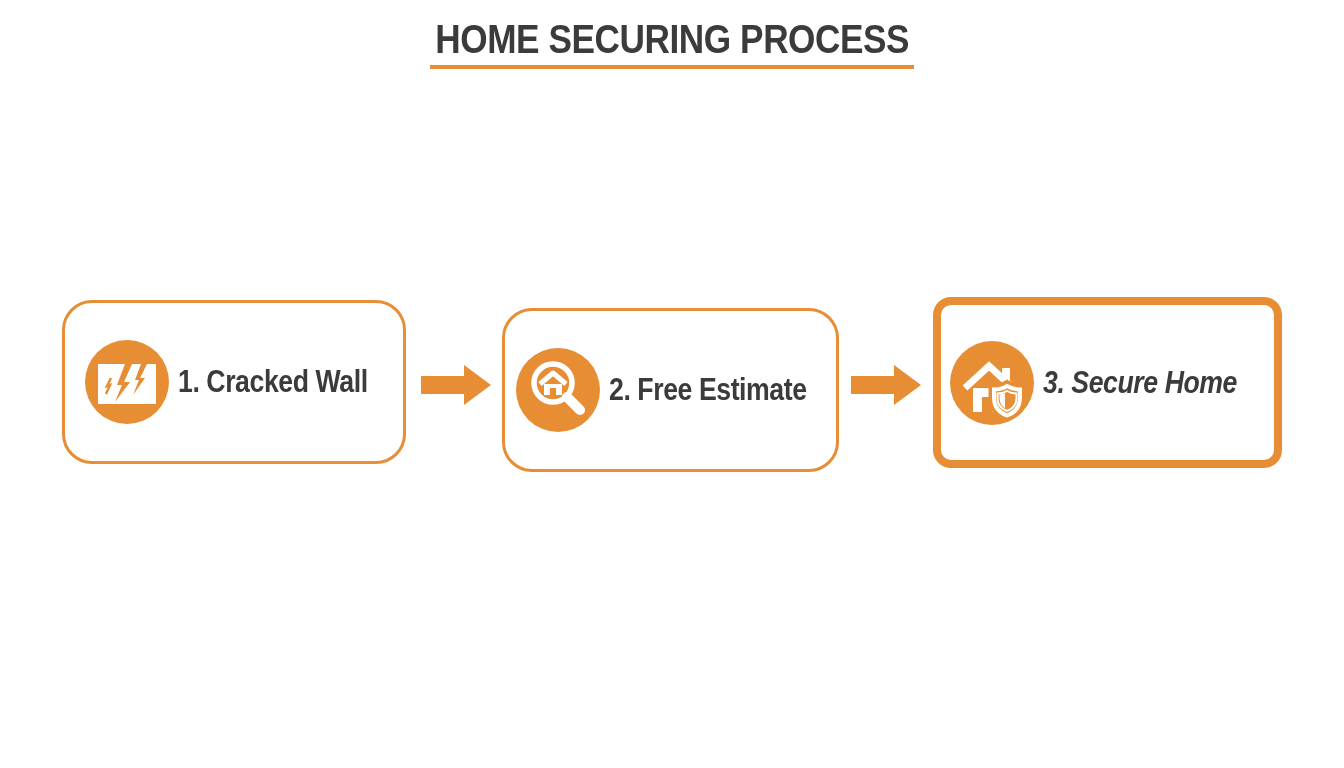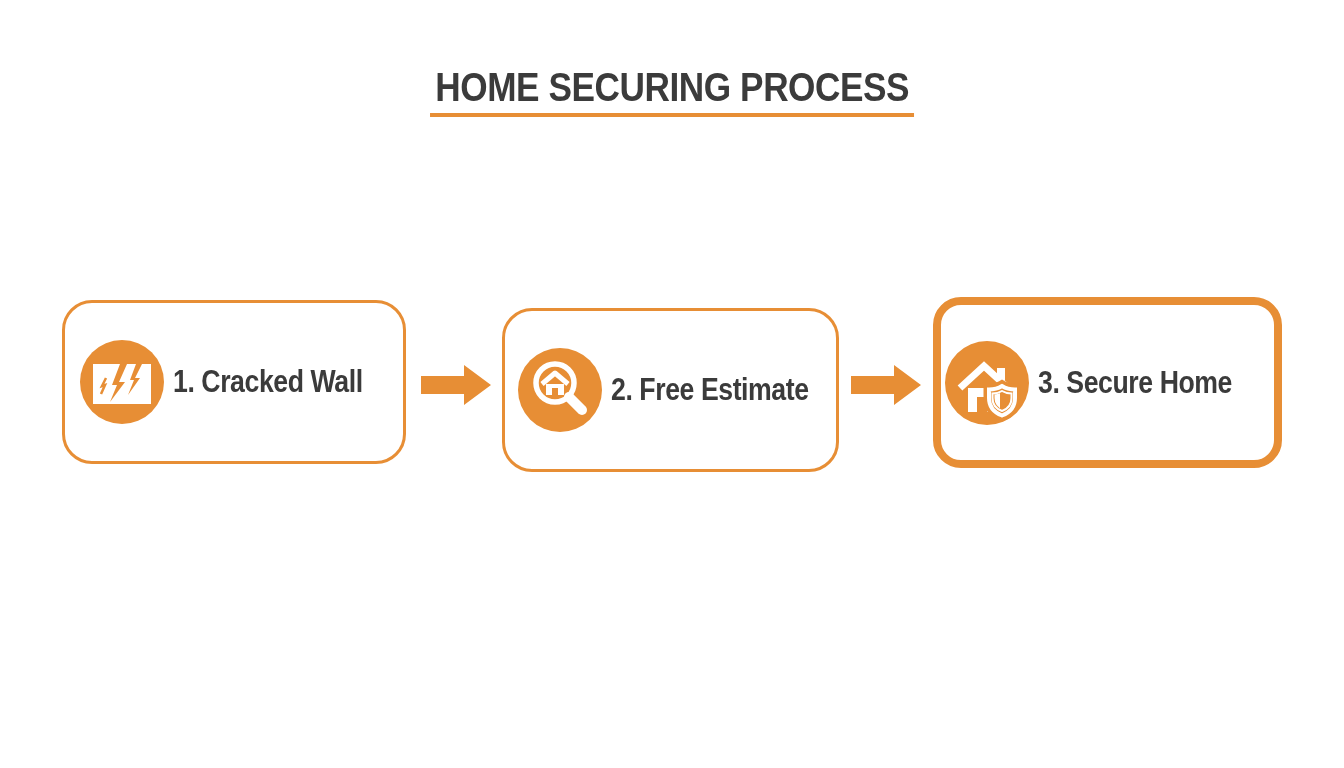--- a/index.html
+++ b/index.html
@@ -11,45 +11,46 @@
   html,body{background:var(--background);}
   body{font-family:"Liberation Sans",sans-serif;}
   .canvas{
     position:relative;
     width:1344px;height:768px;
     background:var(--background);
     overflow:hidden;
   }
   .title-wrap{
     position:absolute;top:0;left:0;width:100%;
-    text-align:center;padding-top:17px;margin-top:48px;
+    text-align:center;padding-top:17px;
   }
   .title{
     display:inline-block;
     font-size:40px;line-height:1.1;
     font-weight:bold;letter-spacing:-0.5px;
     color:var(--text);
     border-bottom:4px solid var(--accent);
     padding:0 6px 4px 6px;
     transform:scaleX(0.88);
     transform-origin:center top;
     white-space:nowrap;
   }
   .step{
     position:absolute;
     display:flex;align-items:center;
     background:var(--background);
     border:3px solid var(--accent);
     border-radius:30px;
+    justify-content:center;
   }
   .step-1{left:62px;top:300px;width:344px;height:164px;padding-left:15px;}
   .step-2{left:502px;top:300px;width:337px;height:164px;padding-left:13px;margin-top:8px;}
   .step-3{
     left:933px;top:297px;width:349px;height:171px;
-    border-width:8px;border-radius:28px;padding-left:4px;
+    border-width:8px;border-radius:18px;padding-left:4px;font-style:italic;
   }
   .step-icon{width:84px;height:84px;flex:0 0 84px;}
   .step-label{
     font-size:31px;font-weight:bold;color:var(--text);
     letter-spacing:-0.5px;white-space:nowrap;
     margin-left:9px;
     transform:scaleX(0.86);
     transform-origin:left center;
   }
   .arrow{position:absolute;width:70px;height:44px;}

